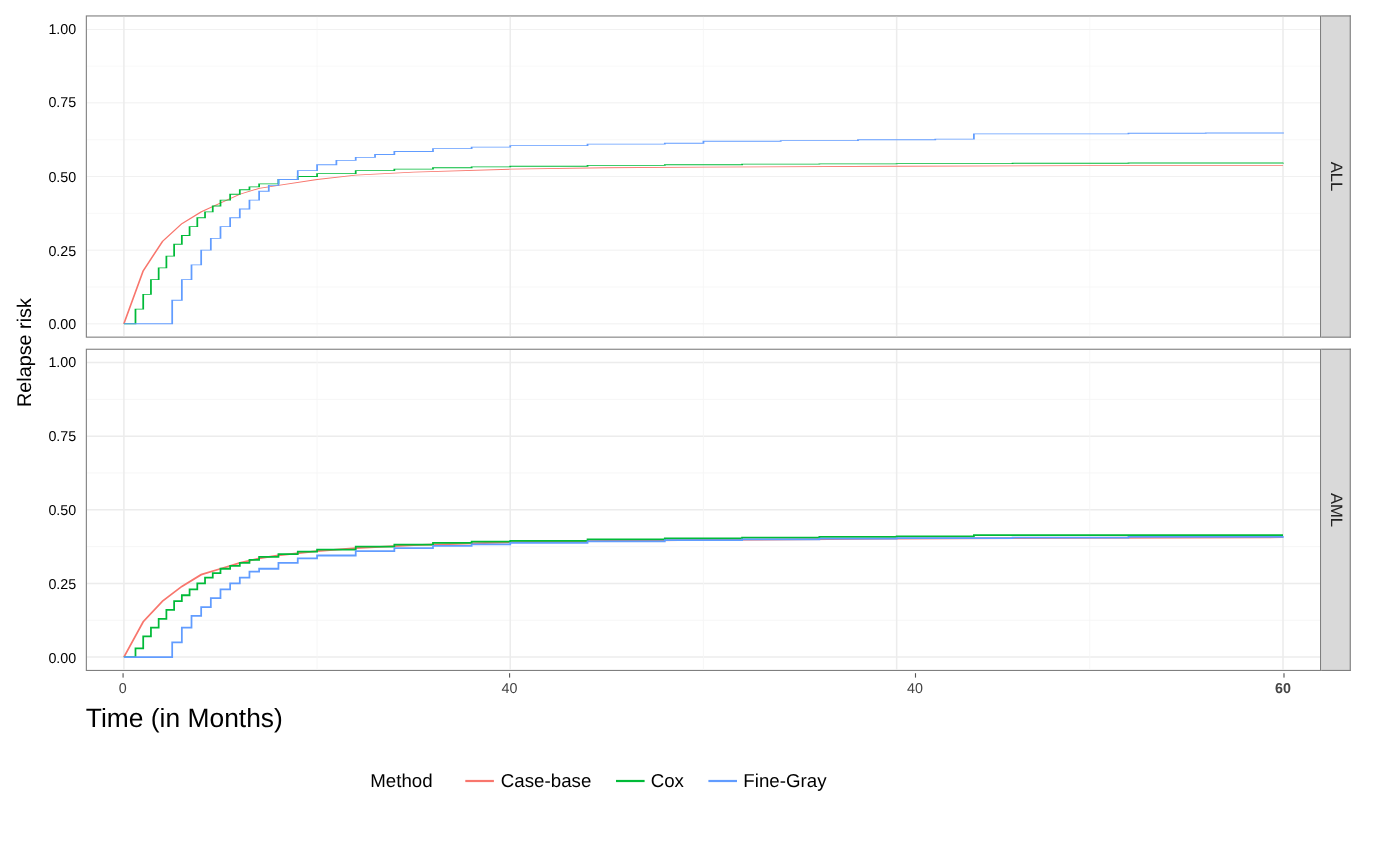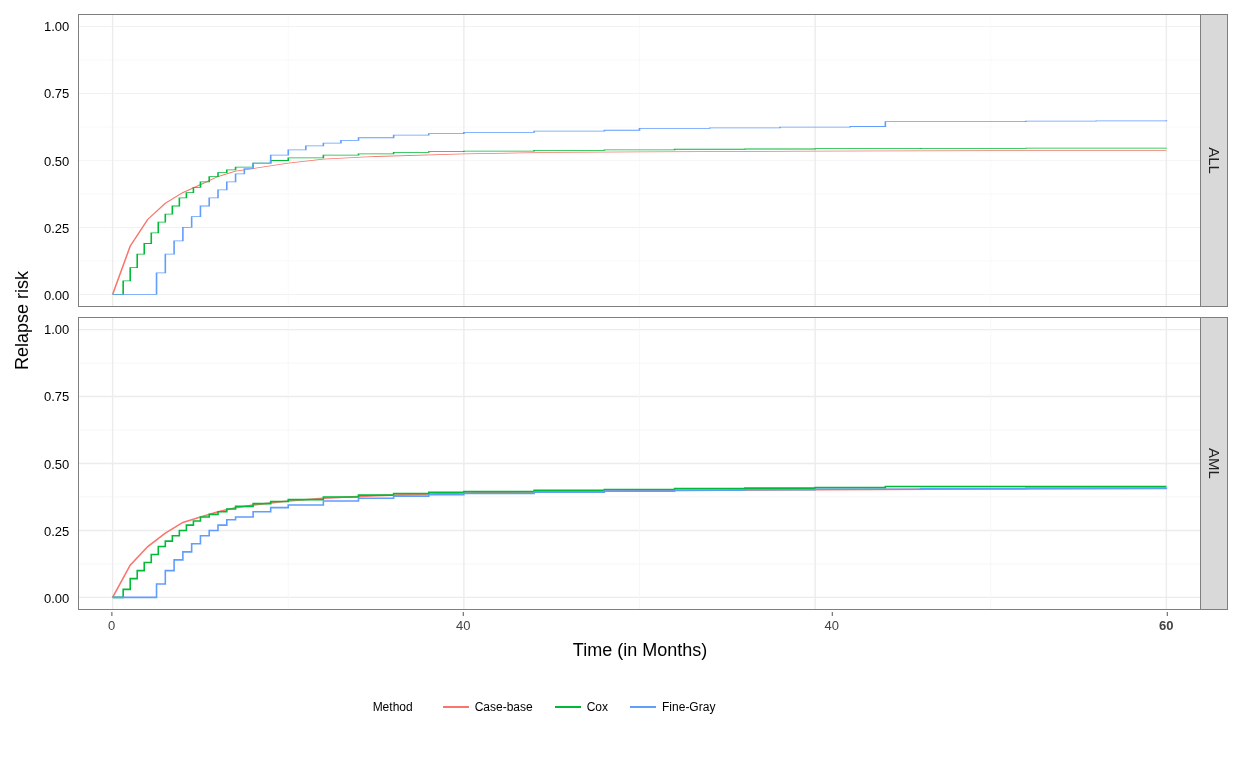--- a/index.html
+++ b/index.html
@@ -117,34 +117,33 @@
     top: -6px;
     width: 1px;
     height: 4px;
     background: #555;
   }
   .xlabel {
     position: absolute;
     left: 78px;
     top: 640px;
     width: 1124px;
-    text-align: center;
-    font-size: 18px;
+    font-size: 24px;
   }
   .legend {
     position: absolute;
     left: 0;
     top: 700px;
     width: 1088px;
     display: flex;
     flex-direction: row;
     align-items: center;
     justify-content: center;
     gap: 22px;
-    font-size: 12px;
+    font-size: 17px;
   }
   .legend .title {
     margin-right: 8px;
   }
   .legend .item {
     display: flex;
     align-items: center;
     gap: 6px;
     background: #ffffff;
   }

